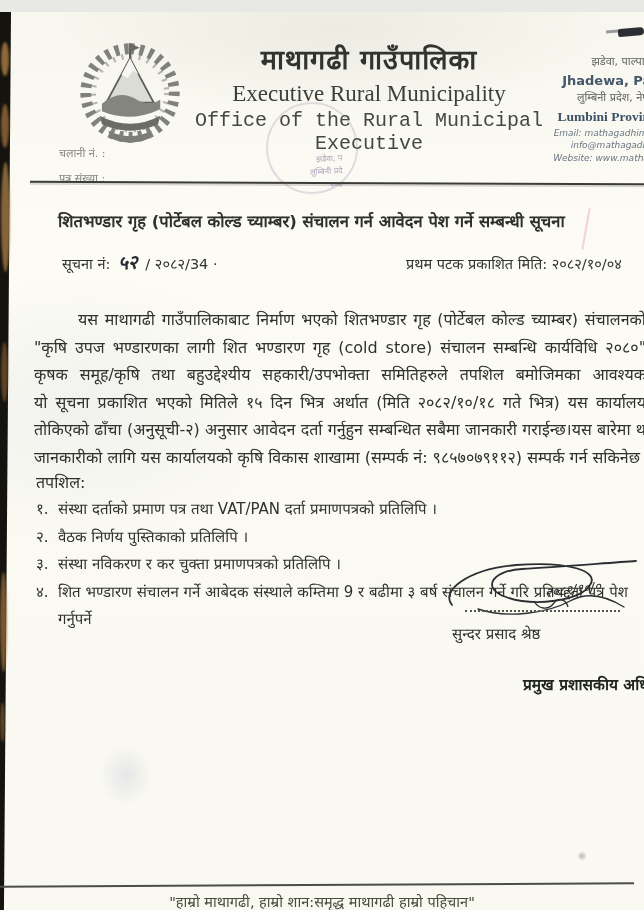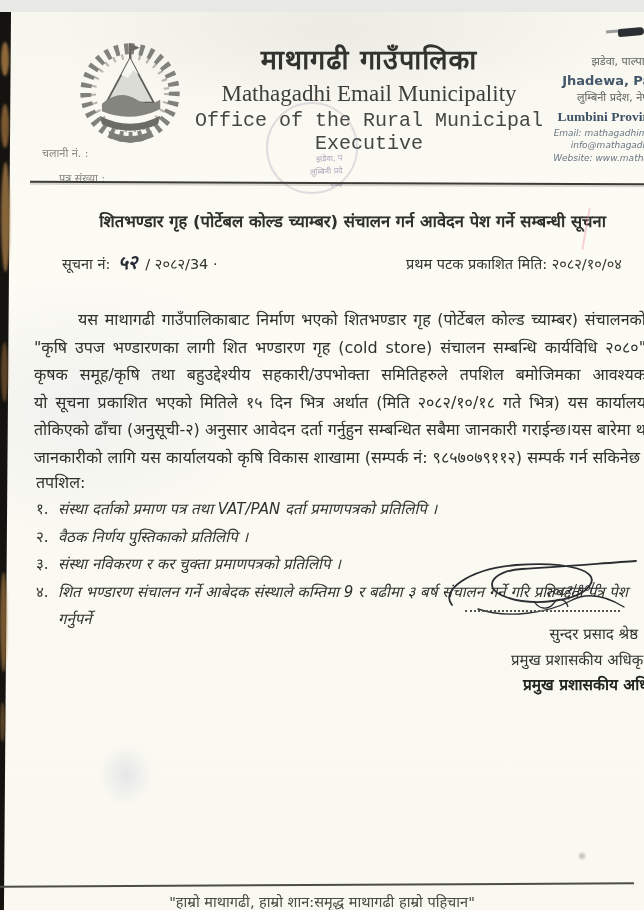--- a/index.html
+++ b/index.html
@@ -27,57 +27,57 @@
   .head-center{position:absolute;left:183px;top:32px;width:372px;text-align:center;line-height:1.15;}
   .h-np1{font-size:27px;font-weight:600;color:#32332e;letter-spacing:1px;}
   .h-np2{font-size:31px;font-weight:600;color:#2e2f2a;letter-spacing:1px;margin-top:4px;}
   .h-en1{font-family:"Liberation Serif",serif;font-size:23px;color:#3d3f3c;margin-top:6px;}
   .h-en2{font-family:Liberation Mono, monospace;font-size:20px;color:#43454250;color:#454744;margin-top:2px;}
   .head-right{position:absolute;left:520px;top:42px;width:196px;text-align:center;line-height:1.5;}
   .r-np{font-size:11px;color:#5d5f5a;}
   .r-en1{font-size:13px;font-weight:700;color:#44576b;}
   .r-en2{font-family:"Liberation Serif",serif;font-size:13.5px;font-weight:700;color:#3e5166;}
   .r-sm{font-size:9px;font-style:italic;color:#6a7585;line-height:1.4;}
-  .chalani{position:absolute;left:42px;top:133px;font-size:11px;color:#83837c;}
+  .chalani{position:absolute;left:59px;top:133px;font-size:11px;color:#83837c;}
   .patra{position:absolute;left:59px;top:158px;font-size:11px;color:#83837c;}
   .head-rule{position:absolute;left:30px;top:170px;width:614px;height:2px;background:#3c3c38;
     transform:rotate(0.25deg);box-shadow:0 2px 0 rgba(70,70,64,.2);}
 
   
   .stamp-circle{position:absolute;left:266px;top:90px;width:88px;height:88px;border-radius:50%;
     border:2px solid rgba(118,104,150,.20);transform:rotate(-8deg);}
   .stamp-line{position:absolute;font-size:8px;color:rgba(104,92,142,.55);white-space:nowrap;transform:rotate(-3deg);}
   .st1{left:316px;top:140px;}
   .st2{left:310px;top:153px;}
   .st3{left:330px;top:166px;}
 
   
-  .subject{position:absolute;left:58px;top:197px;width:548px;text-align:right;
+  .subject{position:absolute;left:58px;top:197px;width:548px;text-align:left;
     font-size:16.5px;font-weight:700;color:#2e312a;}
   .notice-no{position:absolute;left:62px;top:237px;font-size:14.5px;color:#31342d;}
   .hand-num{font-size:19px;font-weight:600;color:#272c35;font-style:italic;display:inline-block;transform:rotate(-4deg);padding:0 3px;}
   .published{position:absolute;left:406px;top:241px;width:260px;font-size:14.5px;color:#31342d;white-space:nowrap;}
 
   
   .bodytext{position:absolute;left:34px;top:294px;width:612px;font-size:16px;line-height:27.5px;color:#2f332c;}
   .jline{text-align:justify;white-space:normal;overflow:hidden;height:27.5px;}
   .jline::after{content:"";display:inline-block;width:100%;height:0;}
   .indent{text-indent:44px;}
   .tapasil{position:absolute;left:36px;top:459px;font-size:16px;color:#2f332c;}
   .items{position:absolute;left:36px;top:484px;width:606px;font-size:15px;line-height:27.5px;color:#2f332c;}
   .item{display:flex;}
   .item .num{width:22px;flex:none;}
-  .item .txt{flex:1;font-style:italic;}
+  .item .txt{flex:1;}
 
   
   .sig-svg{position:absolute;left:438px;top:545px;width:205px;height:62px;}
   .sig-date{position:absolute;left:545px;top:568px;font-size:13px;font-style:italic;color:#2b2e33;
     transform:rotate(-7deg);white-space:nowrap;}
   .dotline{position:absolute;left:465px;top:598px;width:155px;border-bottom:2px dotted #55554f;}
-  .sig-name{position:absolute;left:452px;top:611px;width:186px;text-align:right;font-size:15px;color:#2f332c;}
+  .sig-name{position:absolute;left:452px;top:611px;width:186px;text-align:left;font-size:15px;color:#2f332c;}
   .sig-desig{position:absolute;left:511px;top:637px;font-size:15px;color:#31342d;white-space:nowrap;}
   .sig-stamp{position:absolute;left:523px;top:661px;font-size:15.5px;font-weight:700;color:#20251f;white-space:nowrap;}
 
   
   .foot-rule{position:absolute;left:0px;top:872px;width:634px;height:2px;background:#4b4d46;transform:rotate(-0.3deg);}
   .slogan{position:absolute;left:62px;top:879px;width:520px;text-align:center;font-size:14.5px;color:#474b40;}
 
   
   .mark-tr{position:absolute;left:618px;top:16px;width:26px;height:8px;background:#2b2e33;
     border-radius:2px 4px 4px 2px;transform:rotate(-5deg);}
@@ -108,21 +108,21 @@
     <path d="M50 6 l9 4 -9 4 z" fill="#6b6964"></path>
     <path d="M28 61 L50 20 L72 61 Z" fill="#dcdcd6" stroke="#5f5d58" stroke-width="1.6"></path>
     <path d="M42 35 L50 20 L58 35 L53 31 L48 38 Z" fill="#f6f6f2"></path>
     <path d="M24 62 Q40 48 56 58 Q68 65 78 58 L78 67 Q50 80 24 69 Z" fill="#85857f"></path>
     <path d="M22 73 Q50 88 78 73 L76 81 Q50 93 24 81 Z" fill="#6c6c66"></path>
     <path d="M30 87 Q50 97 70 87 L68 94 Q50 102 32 94 Z" fill="#7d7d77"></path>
   </svg>
 
   <div class="head-center">
     <div class="h-np1">माथागढी गाउँपालिका</div>
-    <div class="h-en1">Mathagadhi Email Municipality</div>
+    <div class="h-en1">Executive Rural Municipality</div>
     <div class="h-en2">Office of the Rural Municipal Executive</div>
   </div>
 
   <div class="head-right">
     <div class="r-np">झडेवा, पाल्पा</div>
     <div class="r-en1">Jhadewa, Palpa</div>
     <div class="r-np">लुम्बिनी प्रदेश, नेपाल</div>
     <div class="r-en2">Lumbini Province, N</div>
     <div class="r-sm">Email: mathagadhimun@gm</div>
     <div class="r-sm">info@mathagadhimu</div>
@@ -178,21 +178,20 @@
   </div>
 
   <svg class="sig-svg" viewBox="0 0 205 62">
     <path d="M14 48 C2 34 30 12 78 8 C130 4 162 14 152 28 C142 44 96 50 68 40 C44 32 52 14 84 12 C120 10 168 6 198 4" fill="none" stroke="#2b2e33" stroke-width="1.8" stroke-linecap="round"></path>
     <path d="M40 52 C70 62 110 56 132 44 C150 34 170 40 186 50" fill="none" stroke="#2b2e33" stroke-width="1.4" stroke-linecap="round"></path>
     <path d="M96 44 c4 8 14 10 20 2 c4 -6 12 -4 14 4" fill="none" stroke="#2b2e33" stroke-width="1.3"></path>
   </svg>
   <div class="sig-date">२०८२/१०/०</div>
   <div class="dotline"></div>
   <div class="sig-name">सुन्दर प्रसाद श्रेष्ठ</div>
-  <div class="sig-desig">प्रमुख प्रशासकीय अधिकृ</div>
   <div class="sig-stamp">प्रमुख प्रशासकीय अधि</div>
 
   <div class="foot-rule"></div>
   <div class="slogan">"हाम्रो माथागढी, हाम्रो शान:समृद्ध माथागढी हाम्रो पहिचान"</div>
 
   <div class="mark-tr"></div>
   <div class="mark-tr2"></div>
   <div class="smudge-blue"></div>
   <div class="fold-pink"></div>
   <div class="speck1"></div>

